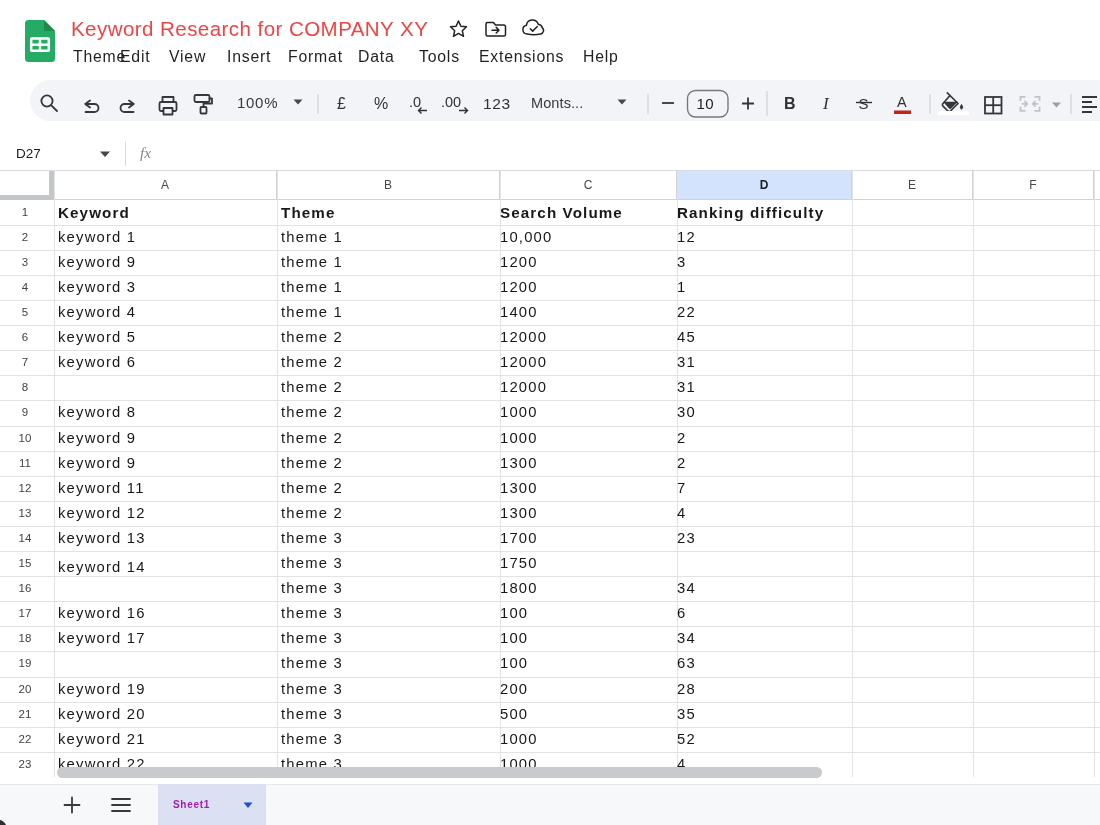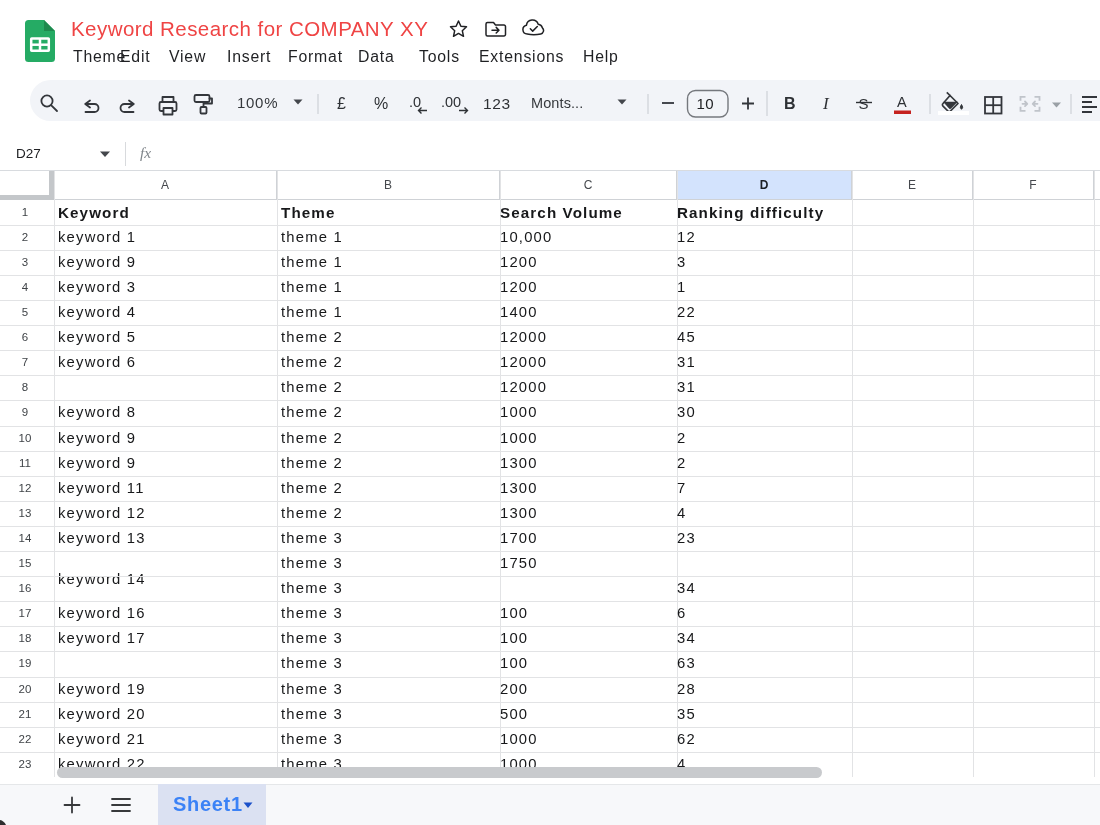--- a/index.html
+++ b/index.html
@@ -252,26 +252,27 @@
 <div class="cell ca" style="top:329.8px;left:500px;width:177px">1300</div>
 <div class="cell ca" style="top:329.8px;left:677px;width:175px">4</div>
 <div class="hl" style="top:354.9px"></div>
 <div class="rnum" style="top:354.9px">14</div>
 <div class="cell la" style="top:354.9px;left:58px;width:215px">keyword 13</div>
 <div class="cell la" style="top:354.9px;left:281px;width:215px">theme 3</div>
 <div class="cell ca" style="top:354.9px;left:500px;width:177px">1700</div>
 <div class="cell ca" style="top:354.9px;left:677px;width:175px">23</div>
 <div class="hl" style="top:380.0px"></div>
 <div class="rnum" style="top:380.0px">15</div>
-<div class="cell la" style="top:396px;left:58px;width:215px">keyword 14</div>
+<div class="cell la" style="top:384px;left:58px;width:215px">keyword 14</div>
 <div class="cell la" style="top:380.0px;left:281px;width:215px">theme 3</div>
 <div class="cell ca" style="top:380.0px;left:500px;width:177px">1750</div>
 <div class="hl" style="top:405.1px"></div>
 <div class="rnum" style="top:405.1px">16</div>
 <div class="cell la" style="top:405.1px;left:281px;width:215px">theme 3</div>
+<div class="cell ca" style="top:405.1px;left:500px;width:177px">1800</div>
 <div class="cell ca" style="top:405.1px;left:677px;width:175px">34</div>
 <div class="hl" style="top:430.2px"></div>
 <div class="rnum" style="top:430.2px">17</div>
 <div class="cell la" style="top:430.2px;left:58px;width:215px">keyword 16</div>
 <div class="cell la" style="top:430.2px;left:281px;width:215px">theme 3</div>
 <div class="cell ca" style="top:430.2px;left:500px;width:177px">100</div>
 <div class="cell ca" style="top:430.2px;left:677px;width:175px">6</div>
 <div class="hl" style="top:455.3px"></div>
 <div class="rnum" style="top:455.3px">18</div>
 <div class="cell la" style="top:455.3px;left:58px;width:215px">keyword 17</div>
@@ -293,40 +294,40 @@
 <div class="rnum" style="top:530.6px">21</div>
 <div class="cell la" style="top:530.6px;left:58px;width:215px">keyword 20</div>
 <div class="cell la" style="top:530.6px;left:281px;width:215px">theme 3</div>
 <div class="cell ca" style="top:530.6px;left:500px;width:177px">500</div>
 <div class="cell ca" style="top:530.6px;left:677px;width:175px">35</div>
 <div class="hl" style="top:555.7px"></div>
 <div class="rnum" style="top:555.7px">22</div>
 <div class="cell la" style="top:555.7px;left:58px;width:215px">keyword 21</div>
 <div class="cell la" style="top:555.7px;left:281px;width:215px">theme 3</div>
 <div class="cell ca" style="top:555.7px;left:500px;width:177px">1000</div>
-<div class="cell ca" style="top:555.7px;left:677px;width:175px">62</div>
+<div class="cell ca" style="top:555.7px;left:677px;width:175px">52</div>
 <div class="hl" style="top:580.8px"></div>
 <div class="rnum" style="top:580.8px">23</div>
 <div class="cell la" style="top:580.8px;left:58px;width:215px">keyword 22</div>
 <div class="cell la" style="top:580.8px;left:281px;width:215px">theme 3</div>
 <div class="cell ca" style="top:580.8px;left:500px;width:177px">1000</div>
 <div class="cell ca" style="top:580.8px;left:677px;width:175px">4</div>
 <div class="hl" style="top:605.9px"></div>
 </div>
 
 <div class="abs" style="left:57px;top:767px;width:765px;height:11px;border-radius:5.5px;background:#c8cacd"></div>
 
 <div class="abs" style="left:0;top:784px;width:1100px;height:41px;background:#f7f8fa;border-top:1px solid #e5e7e9"></div>
 <svg class="abs" style="left:60px;top:792px" width="80" height="26" viewBox="0 0 80 26">
   <g stroke="#37393b" stroke-width="1.8" stroke-linecap="round">
     <path d="M12,5.5 v15 M4.5,13 h15"></path>
     <path d="M52,7 h18 M52,13 h18 M52,19 h18"></path>
   </g>
 </svg>
 <div class="abs" style="left:158px;top:784px;width:108px;height:41px;background:#dbe1f2"></div>
-<div class="abs" style="left:158px;top:784px;width:108px;height:41px;line-height:41px;text-align:left;padding-left:15px;font-size:20px;letter-spacing:0.7px;font-weight:bold;color:#3b82f6">Sheet1</div>
+<div class="abs" style="left:158px;top:784px;width:108px;height:41px;line-height:41px;text-align:left;padding-left:15px;font-size:10px;letter-spacing:0.7px;font-weight:bold;color:#a21caf">Sheet1</div>
 <svg class="abs" style="left:242px;top:801px" width="12" height="8" viewBox="0 0 12 8">
     <path d="M1.5,1.5 h9 l-4.5,5.5 z" fill="#1a50c9"></path>
   </svg>
 
 <svg class="abs" style="left:0;top:815px" width="16" height="10" viewBox="0 0 16 10">
     <path d="M0,10 L0,5 Q4,5.8 6,10 z" fill="#2e2e2e"></path>
   </svg>
 
 </body></html>

